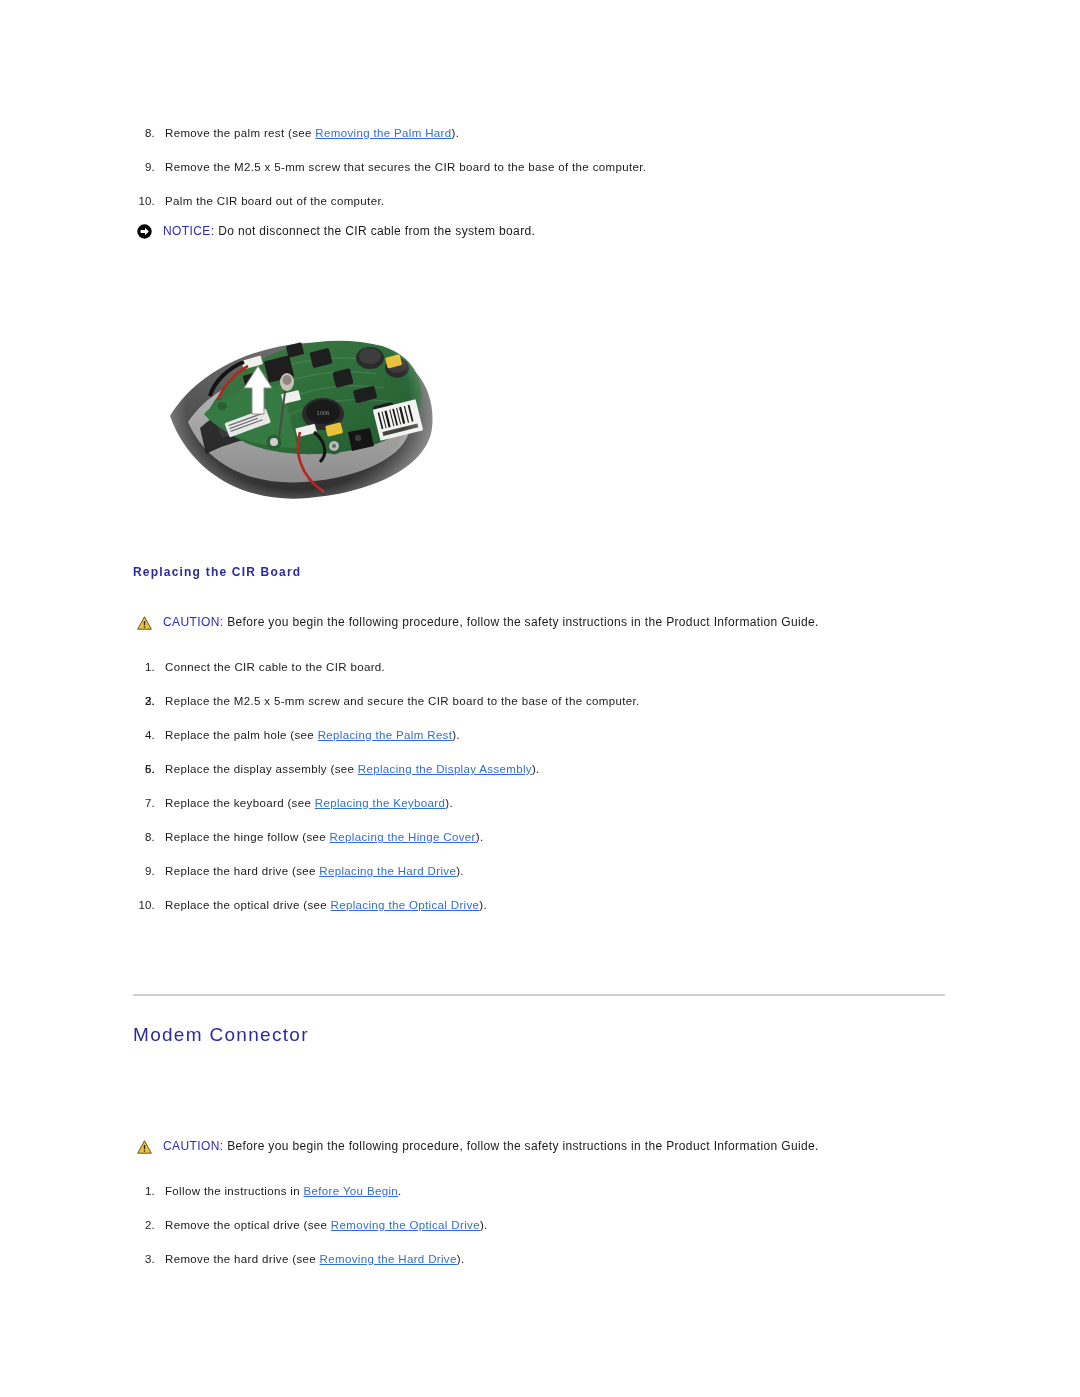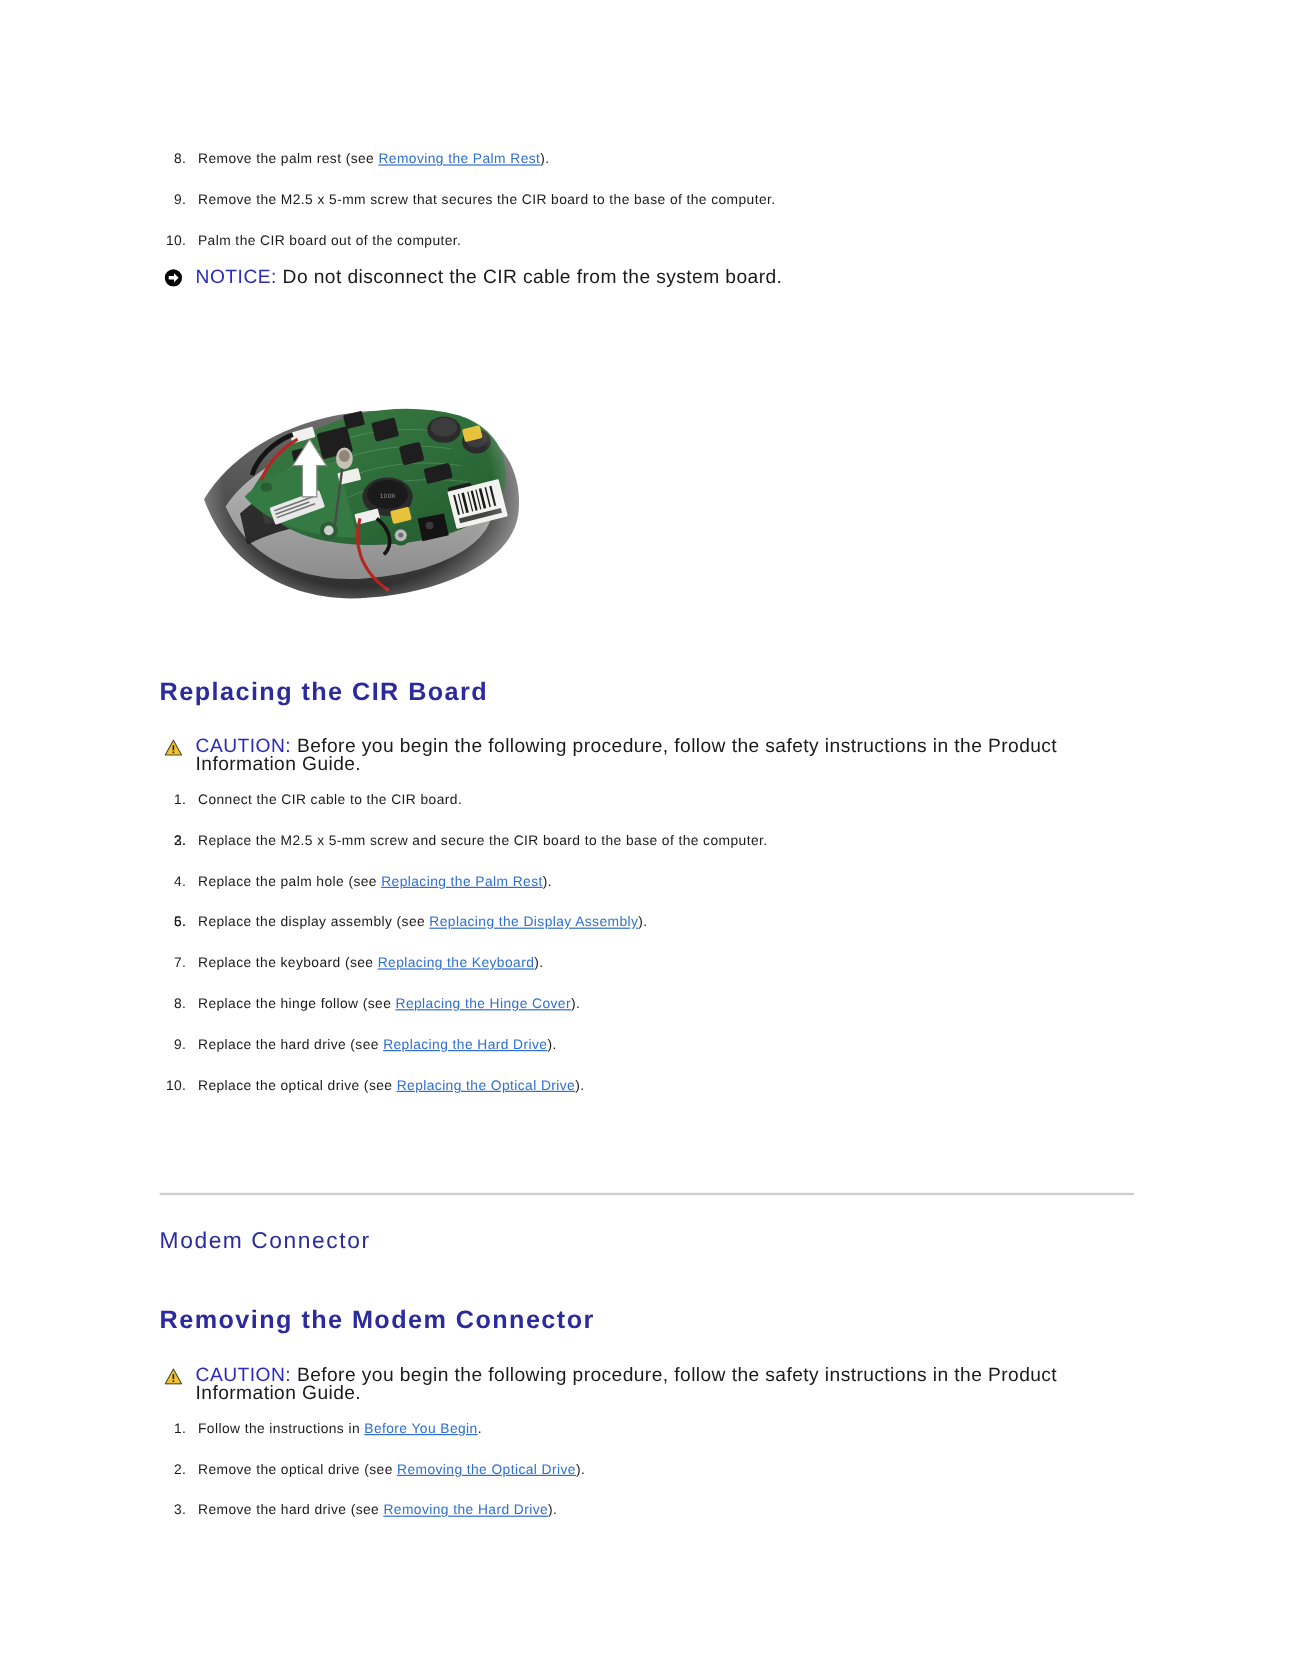--- a/index.html
+++ b/index.html
@@ -59,21 +59,21 @@
 
   a.doclink {
     color: #2f6fd0;
     text-decoration: underline;
   }
 
   
   .admon {
     position: relative;
     padding-left: 30px;
-    font-size: 16px;
+    font-size: 12px;
     line-height: 15px;
     letter-spacing: 0.35px;
     color: #1a1a1a;
   }
   .admon .label {
     color: #2b2bbd;
     letter-spacing: 0.4px;
   }
   .admon .ital { }
 
@@ -95,21 +95,21 @@
   
   h2.sec {
     margin: 0;
     font-size: 19px;
     font-weight: normal;
     color: #2b2b9e;
     letter-spacing: 1.3px;
   }
   h3.sub {
     margin: 0;
-    font-size: 21px;
+    font-size: 12px;
     font-weight: bold;
     color: #2b2b9e;
     letter-spacing: 1.2px;
   }
 
   hr.rule {
     border: none;
     border-top: 2px solid #cfcfd3;
     margin: 0;
   }
@@ -124,21 +124,21 @@
   }
   .photo-wrap svg { display: block; }
 </style>
 </head>
 <body>
 
 <div class="page">
 
   <div class="content" style="top:126px;">
     <ol class="steps" id="top-steps">
-        <li><span class="num">8.</span><span class="txt"><span>Remove the palm rest (see </span><a class="doclink" href="#">Removing the Palm Rest</a><span>).</span></span></li>
+        <li><span class="num">8.</span><span class="txt"><span>Remove the palm rest (see </span><a class="doclink" href="#">Removing the Palm Hard</a><span>).</span></span></li>
         <li><span class="num">9.</span><span class="txt"><span>Remove the M2.5 x 5-mm screw that secures the CIR board to the base of the computer.</span></span></li>
         <li><span class="num">10.</span><span class="txt"><span>Palm the CIR board out of the computer.</span></span></li>
       </ol>
   </div>
 
   <div class="content" style="top:224px;">
     <div class="admon">
       <span class="notice-icon">
         <svg width="15" height="15" viewBox="0 0 15 15">
           <circle cx="7.5" cy="7.5" r="7.2" fill="#000000"></circle>
@@ -305,23 +305,20 @@
         <li><span class="num">10.</span><span class="txt"><span>Replace the optical drive (see </span><a class="doclink" href="#">Replacing the Optical Drive</a><span>).</span></span></li>
       </ol>
   </div>
 
   <hr class="rule" style="position:absolute; left:133px; top:994px; width:812px;">
 
   <div class="content" style="top:1024px;">
     <h2 class="sec">Modem Connector</h2>
   </div>
 
-  <div class="content" style="top:1089px;">
-    <h3 class="sub">Removing the Modem Connector</h3>
-  </div>
 
   <div class="content" style="top:1139px;">
     <div class="admon">
       <span class="caution-icon">
         <svg width="15" height="14" viewBox="0 0 15 14">
           <path d="M7.5 0.8 L14.3 13.2 L0.7 13.2 Z" fill="#f2c230" stroke="#4a4a2a" stroke-width="0.9" stroke-linejoin="round"></path>
           <rect x="6.8" y="5.0" width="1.4" height="4.3" fill="#2a2a1a"></rect>
           <rect x="6.8" y="10.3" width="1.4" height="1.4" fill="#2a2a1a"></rect>
         </svg>
       </span>

